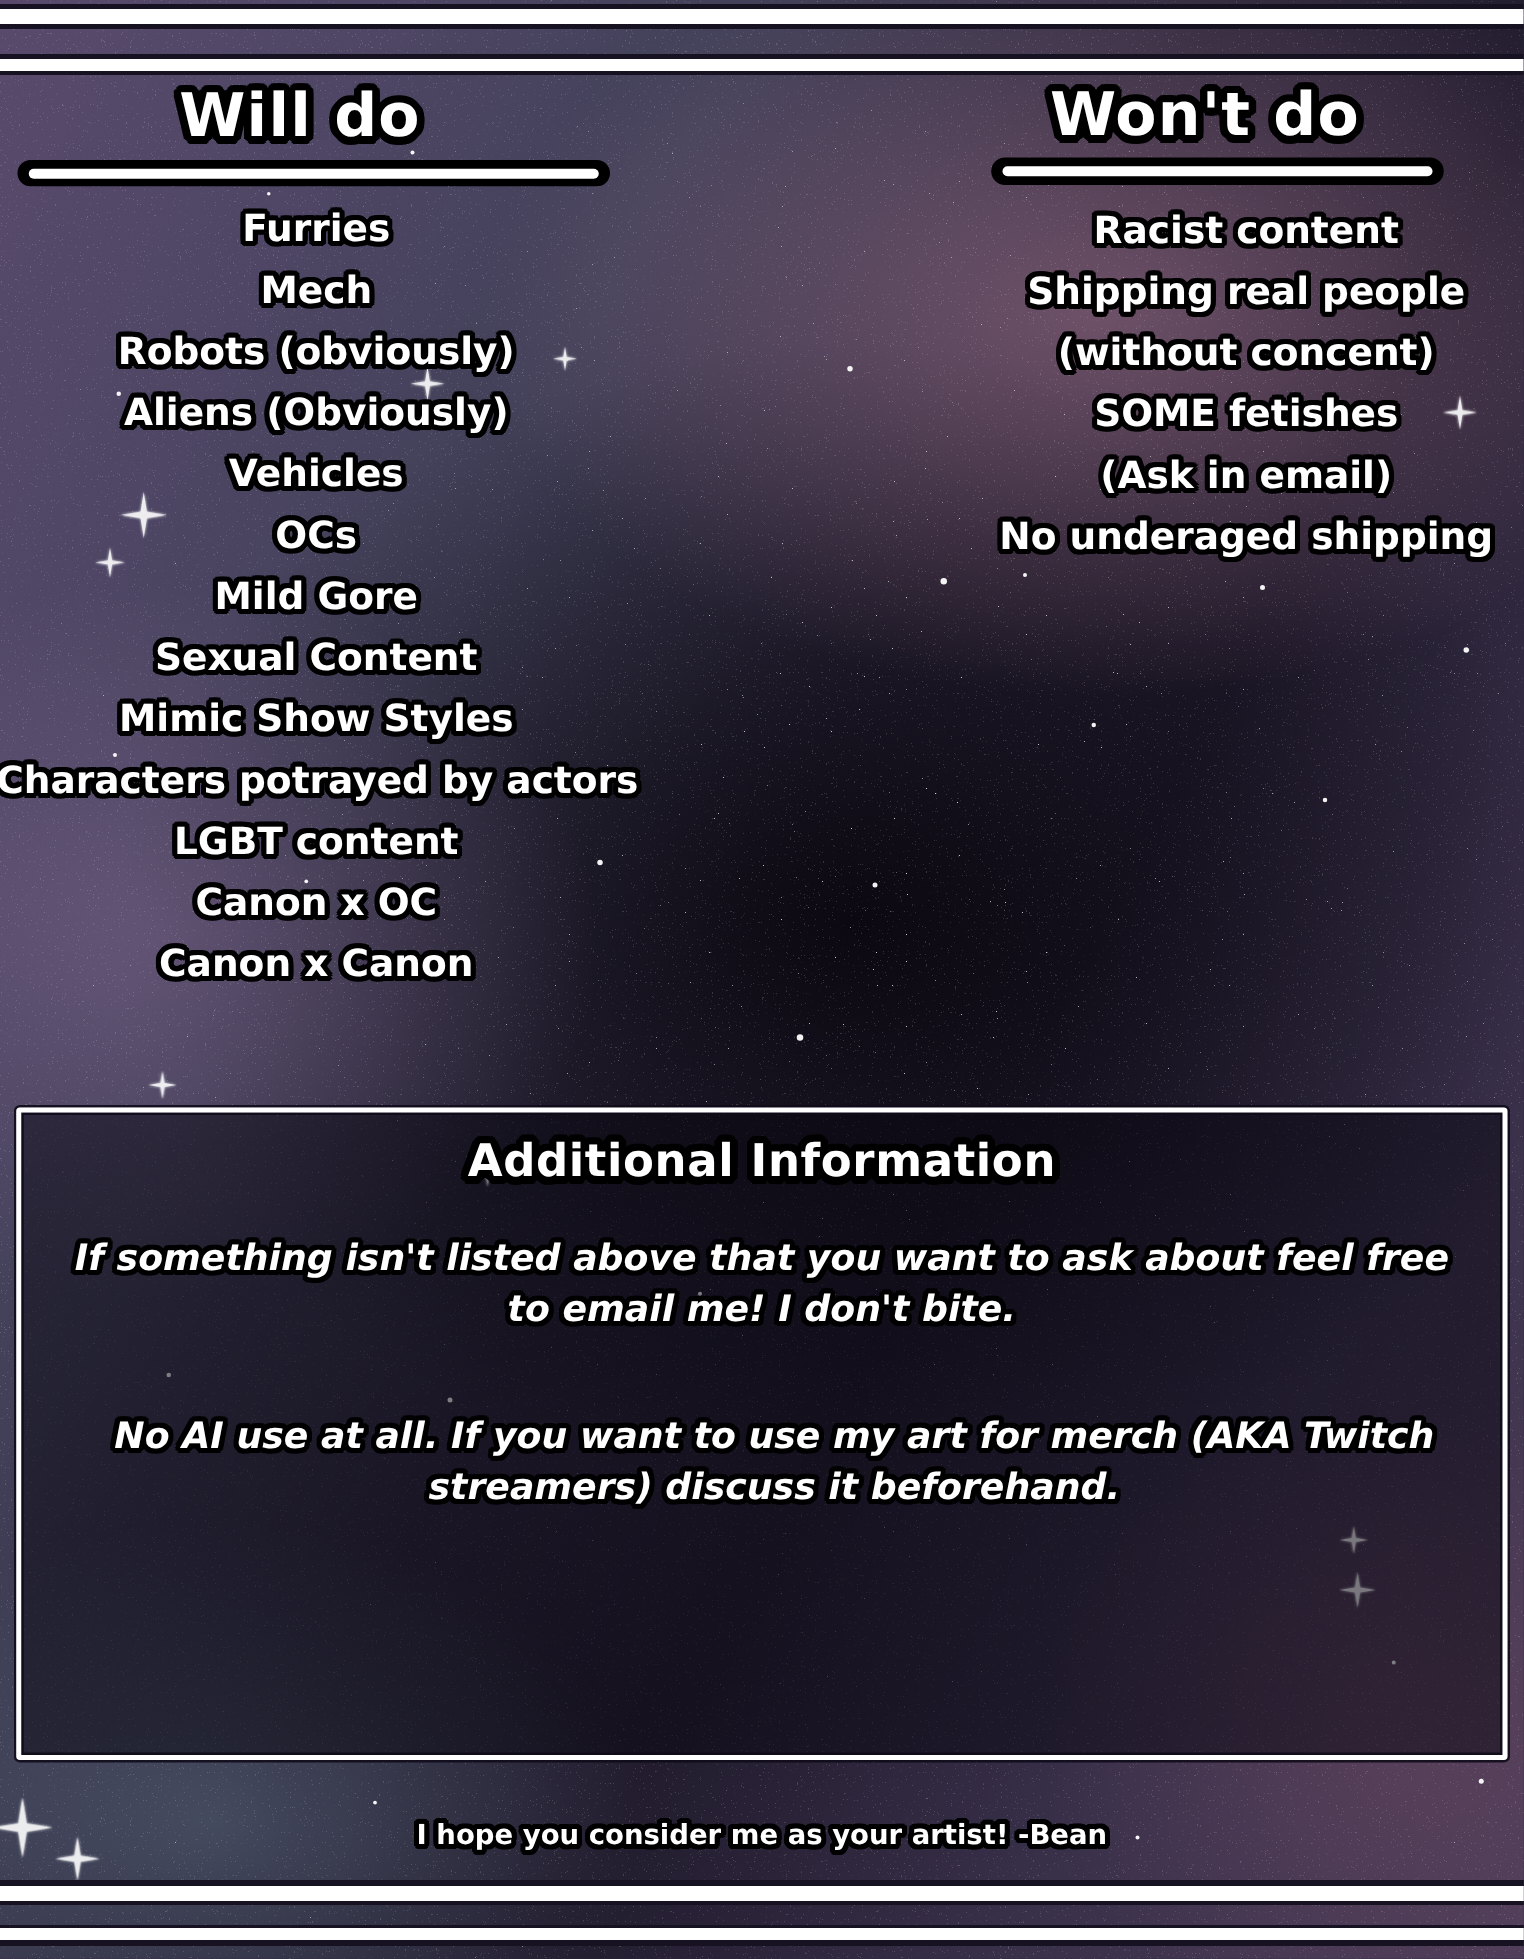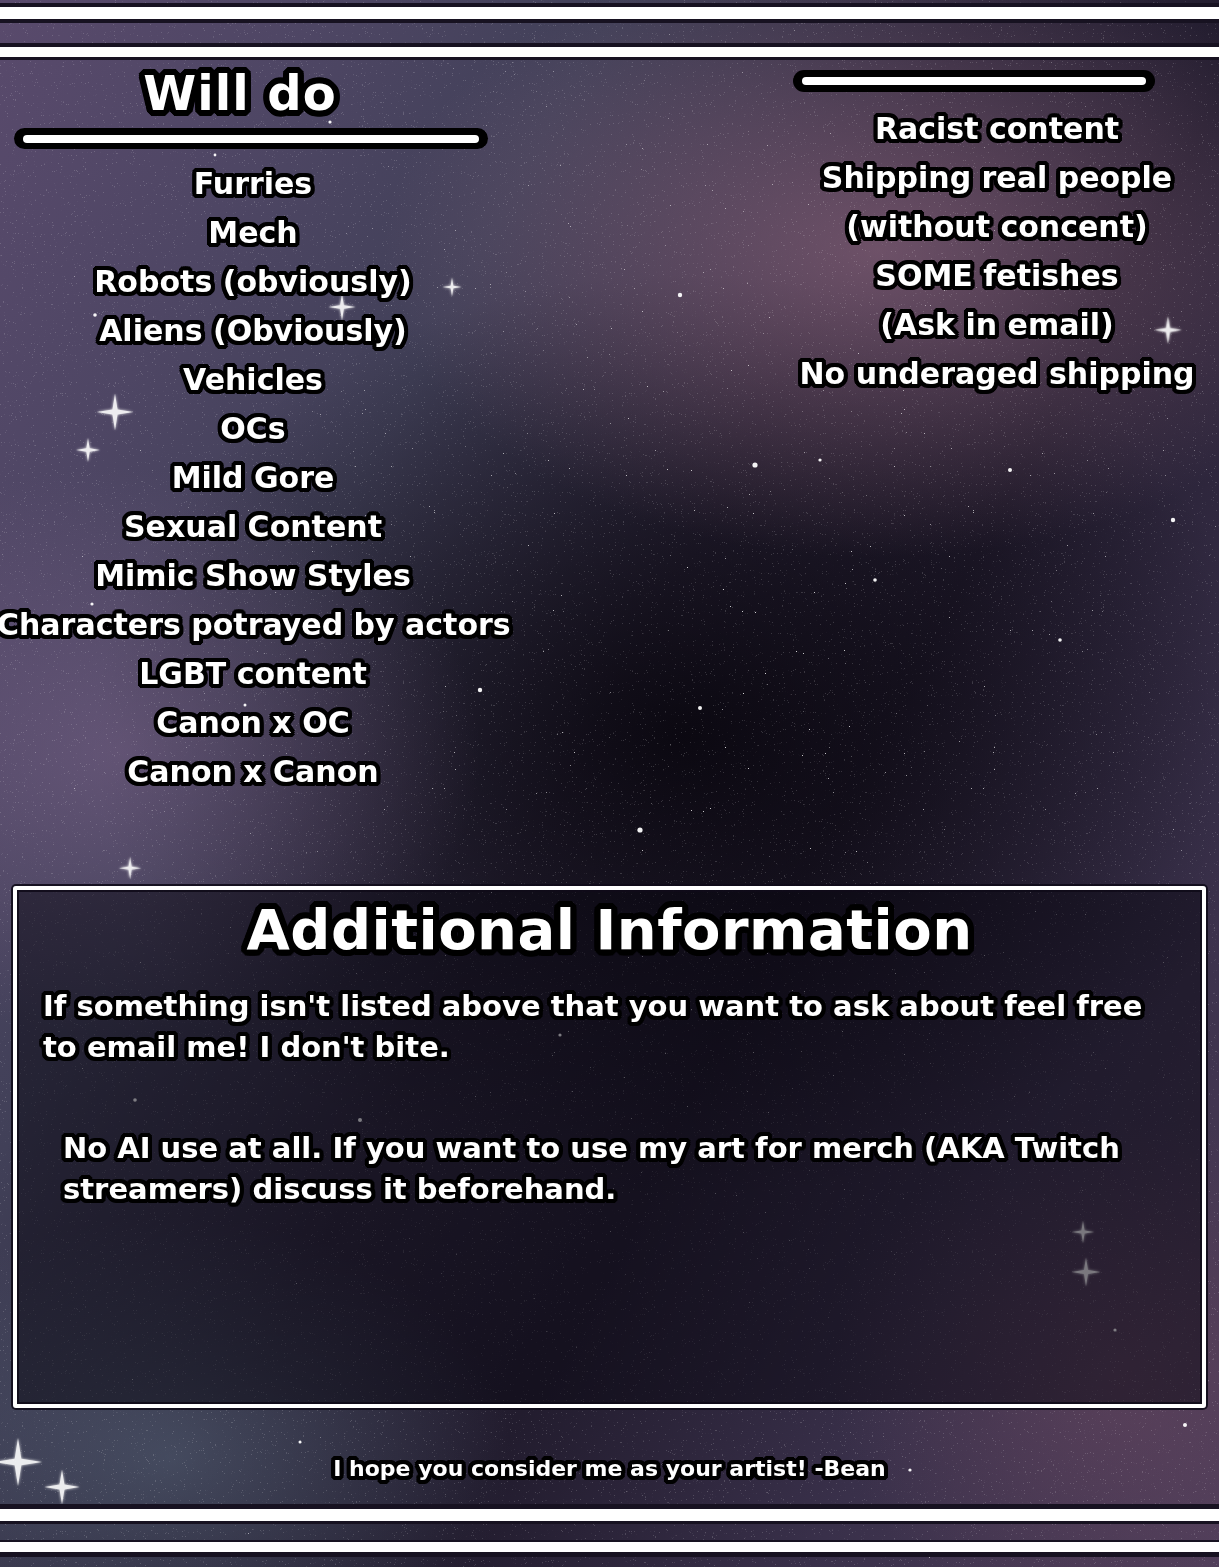--- a/index.html
+++ b/index.html
@@ -72,22 +72,22 @@
   ul.list li{font-size:30px;line-height:49px;white-space:nowrap;}
 
   
   .info-box{
     position:absolute;z-index:4;left:13px;top:886px;width:1193px;height:522px;
     box-sizing:border-box;border:4px solid #fff;border-radius:3px;
     box-shadow:0 0 0 2px rgba(16,11,26,.9), inset 0 0 0 2px rgba(16,11,26,.9);
     background:rgba(8,6,15,.5);
     padding:0 26px;
   }
-  .info-box h2{font-size:56px;line-height:52px;margin:14px 0 0;text-align:center;letter-spacing:.5px;}
-  .info-box p{font-size:29px;line-height:41px;margin:30px 0 0;text-align:left;}
+  .info-box h2{font-size:36px;line-height:52px;margin:14px 0 0;text-align:center;letter-spacing:.5px;}
+  .info-box p{font-size:29px;line-height:41px;margin:30px 0 0;text-align:center;font-style:italic;}
   .info-box p.p2{margin-top:56px;}
   .info-box p.p3{margin-top:60px;margin-left:20px;}
   .price{font-size:37px;letter-spacing:1px;}
 
   .closing{
     position:absolute;z-index:4;left:0;top:1448px;width:100%;
     text-align:center;font-size:22px;line-height:42px;margin:0;
   }
 </style>
 </head>
@@ -191,20 +191,21 @@
     <li>Sexual Content</li>
     <li>Mimic Show Styles</li>
     <li>Characters potrayed by actors</li>
     <li>LGBT content</li>
     <li>Canon x OC</li>
     <li>Canon x Canon</li>
   </ul>
 </section>
 
 <section class="col col-right">
+  <h1 class="o-lg">Won't do</h1>
   <div class="pill pill-right">
       <div class="pill-core"></div>
     </div>
   <ul class="list o-md">
     <li>Racist content</li>
     <li>Shipping real people</li>
     <li>(without concent)</li>
     <li>SOME fetishes</li>
     <li>(Ask in email)</li>
     <li>No underaged shipping</li>

